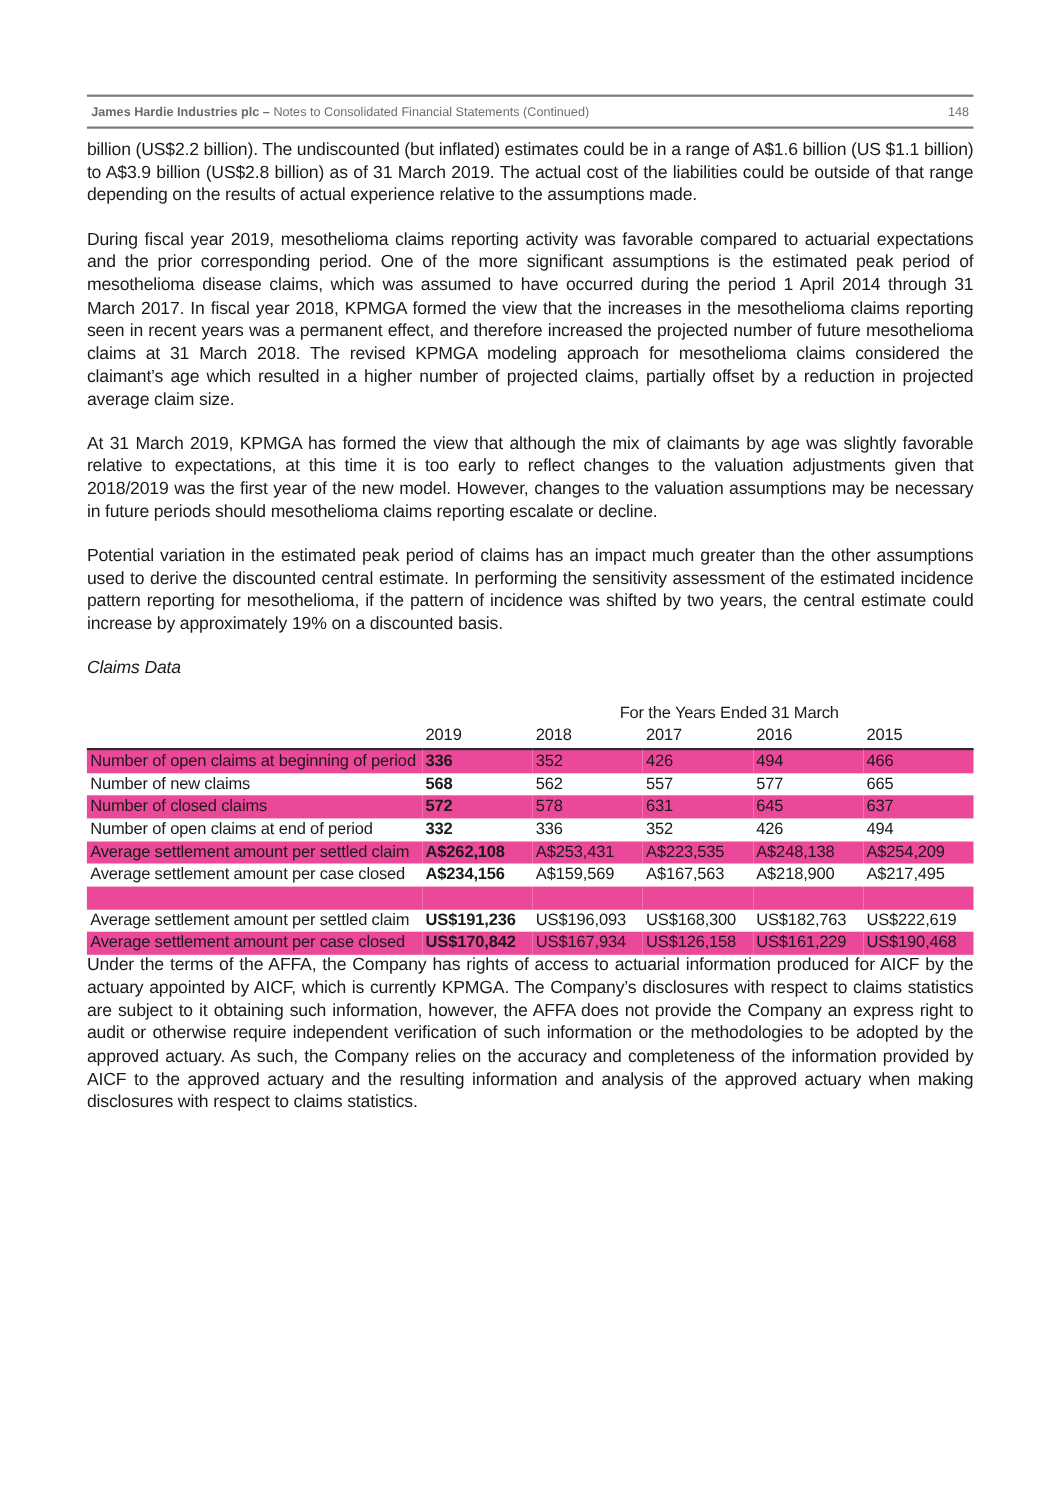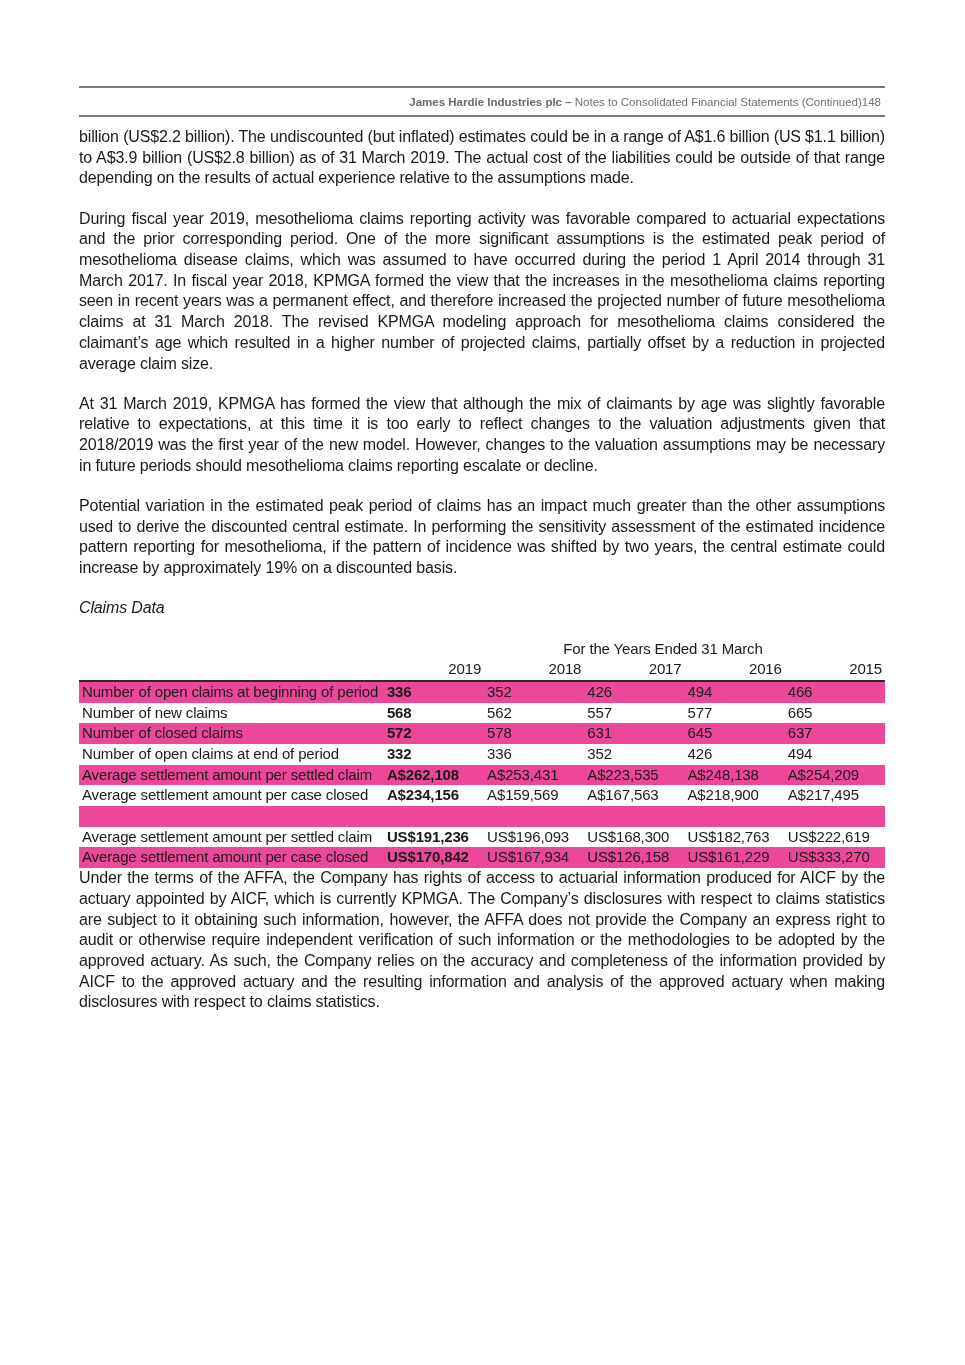--- a/index.html
+++ b/index.html
@@ -1,25 +1,25 @@
 <!DOCTYPE html>
 <html><head>
   <meta charset="utf-8">
   <style>
     html, body { margin: 0; padding: 0; background: #ffffff; }
     body { width: 965px; height: 1365px; position: relative; overflow: hidden; font-family: "Liberation Sans", sans-serif; color: #1a1a1a; }
     .page { position: absolute; left: 79px; top: 86px; width: 806px; }
-    .header { border-top: 2px solid #7a7a7a; border-bottom: 2px solid #7a7a7a; height: 31px; display: flex; justify-content: flex-end; align-items: center; font-size: 11.5px; color: #6f6f6f; padding: 0 4px; box-sizing: border-box; }
+    .header { border-top: 2px solid #7a7a7a; border-bottom: 2px solid #7a7a7a; height: 31px; display: flex; justify-content: space-between; align-items: center; font-size: 11.5px; color: #6f6f6f; padding: 0 4px; box-sizing: border-box; }
     .header .company { font-weight: bold; color: #6a6a6a; }
     .body-text { margin-top: 10px; font-size: 16px; line-height: 20.7px; text-align: justify; letter-spacing: -0.15px; }
     .body-text p { margin: 0 0 19.5px 0; }
     .italic { font-style: italic; }
     table.claims { width: 806px; border-collapse: collapse; font-size: 15px; margin-top: 12px; }
     table.claims td, table.claims th { padding: 0 3px; height: 20.5px; white-space: nowrap; }
-    table.claims th { font-weight: normal; text-align: right; }
+    table.claims th { font-weight: normal; text-align: left; }
     .col-label { text-align: left; width: 300px; }
     .col-num { width: 99px; }
     .bold { font-weight: bold; }
     .shade td { background: #ec4899; }
     .sep td { border-top: 2px solid #2a2a2a; }
     .super th { text-align: left; }
     .last-para { margin-top: 23px; }
   </style>
 </head>
 <body>
@@ -115,20 +115,20 @@
         <td class="col-num">US$168,300</td>
         <td class="col-num">US$182,763</td>
         <td class="col-num">US$222,619</td>
       </tr>
       <tr class="shade">
         <td class="col-label">Average settlement amount per case closed</td>
         <td class="col-num bold">US$170,842</td>
         <td class="col-num">US$167,934</td>
         <td class="col-num">US$126,158</td>
         <td class="col-num">US$161,229</td>
-        <td class="col-num">US$333,270</td>
+        <td class="col-num">US$190,468</td>
       </tr>
     </tbody>
       </table>
 
     <p class="last-para">Under the terms of the AFFA, the Company has rights of access to actuarial information produced for AICF by the actuary appointed by AICF, which is currently KPMGA. The Company’s disclosures with respect to claims statistics are subject to it obtaining such information, however, the AFFA does not provide the Company an express right to audit or otherwise require independent verification of such information or the methodologies to be adopted by the approved actuary. As such, the Company relies on the accuracy and completeness of the information provided by AICF to the approved actuary and the resulting information and analysis of the approved actuary when making disclosures with respect to claims statistics.</p>
   </div>
 </div>
 
 </body></html>

